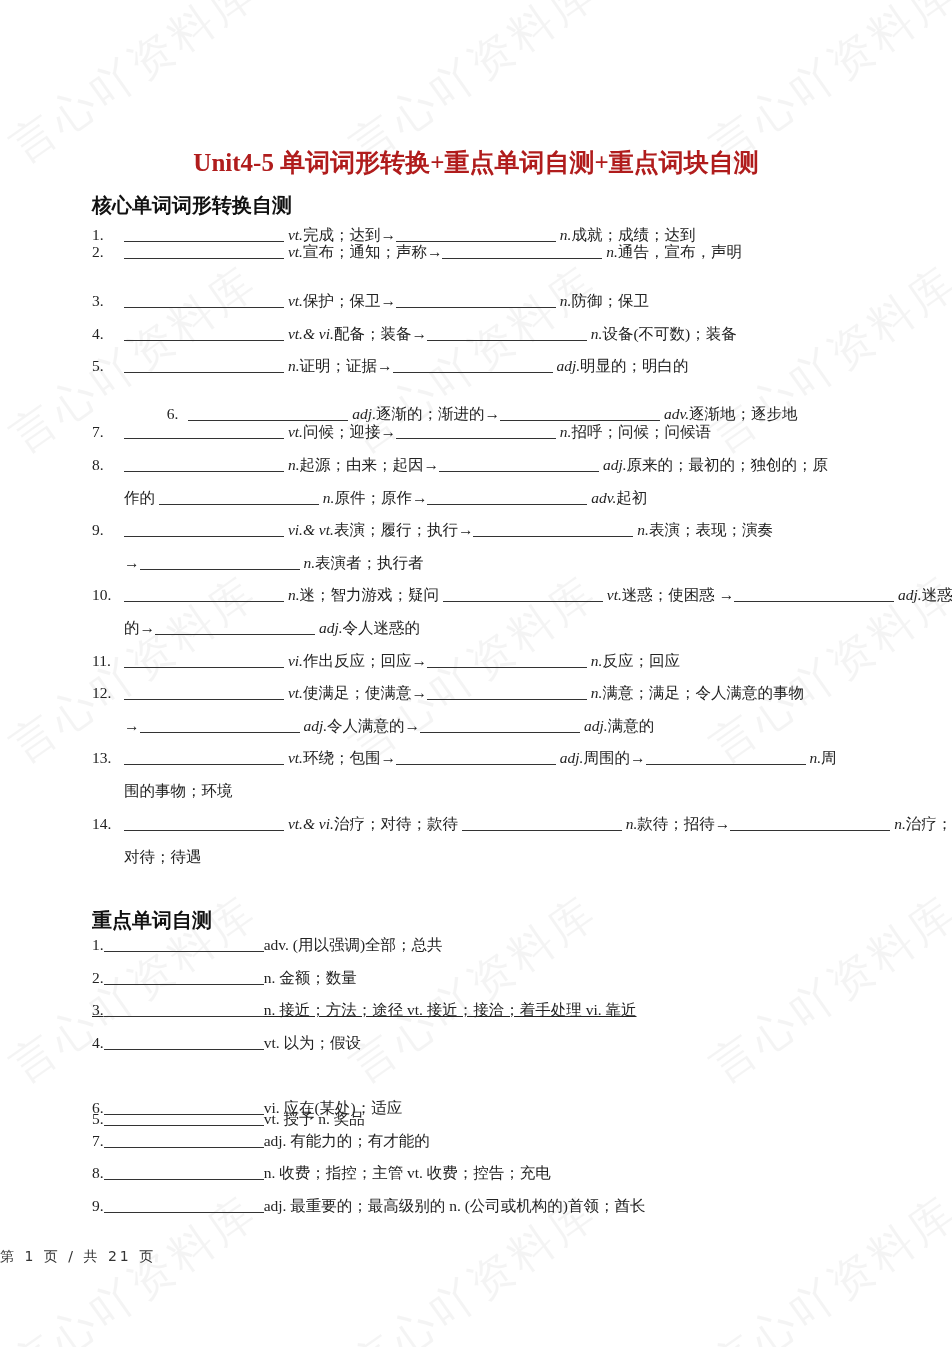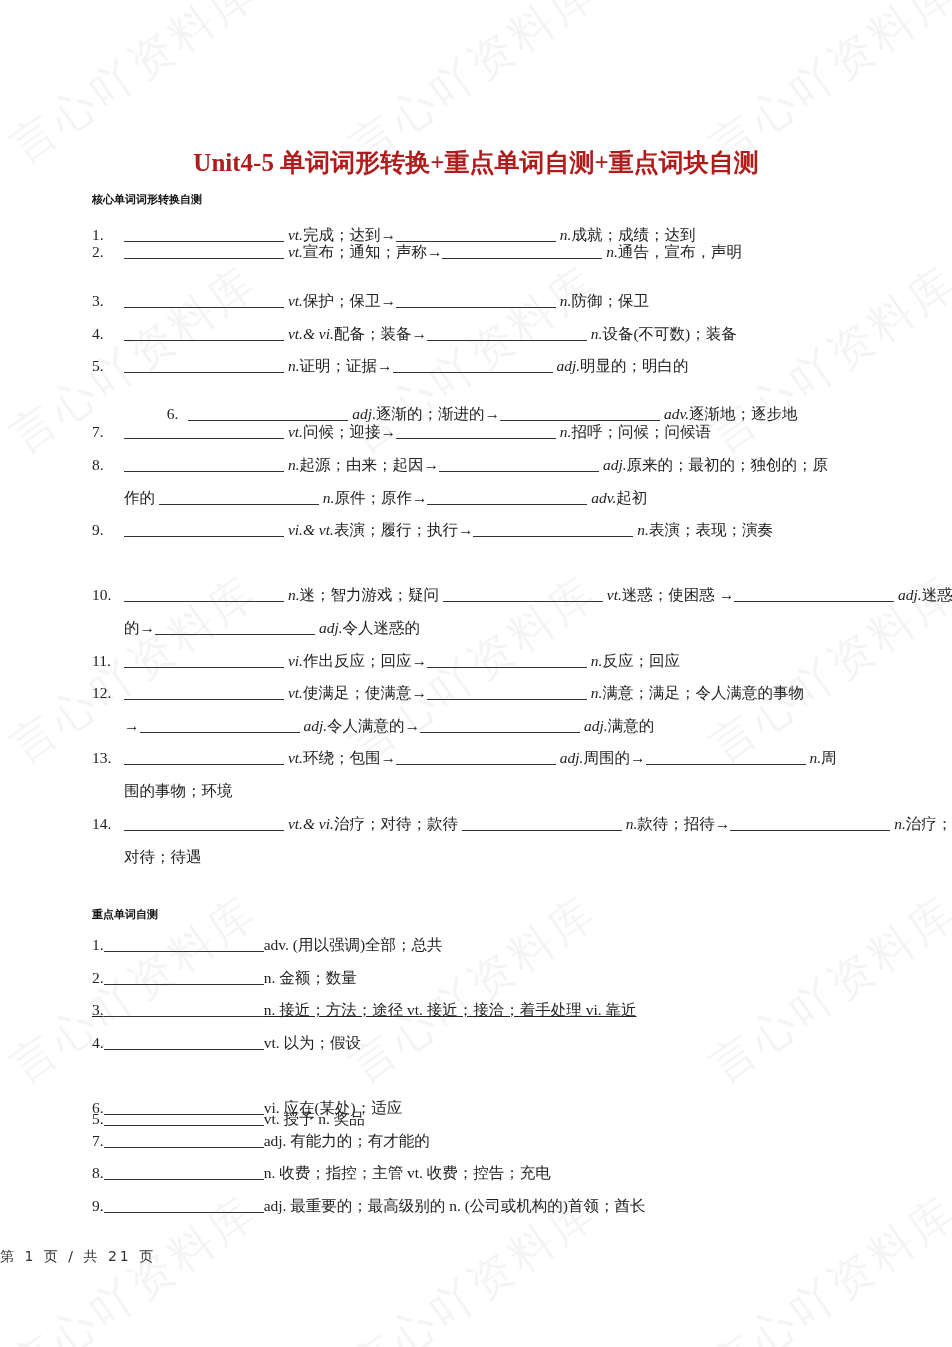--- a/index.html
+++ b/index.html
@@ -6,21 +6,21 @@
     body { width: 952px; height: 1347px; position: relative; overflow: hidden;
            font-family: "Liberation Serif", "DejaVu Serif", serif; color: #222; }
     .watermarks { position: absolute; inset: 0; pointer-events: none; z-index: 0; }
     .wm { position: absolute; font-family: "DejaVu Sans", sans-serif; font-size: 44px;
           color: rgba(0,0,0,0.045); transform: rotate(-35deg); white-space: nowrap; letter-spacing: 4px; }
     .page { position: absolute; left: 0; top: 0; width: 952px; height: 1347px; z-index: 1; }
     .title { position: absolute; top: 98px; left: 0; width: 952px; text-align: center;
              font-size: 25px; font-weight: bold; color: #111; letter-spacing: 0.5px; }
     .subtitle { position: absolute; top: 146px; left: 0; width: 952px; text-align: center;
                 font-size: 25px; font-weight: bold; color: #b01c1c; }
-    .section-head { position: absolute; left: 92px; font-size: 11px; font-weight: bold; color: #111; }
+    .section-head { position: absolute; left: 92px; font-size: 20px; font-weight: bold; color: #111; }
     .item { position: absolute; left: 92px; width: 770px; font-size: 15.5px; line-height: 32.8px; color: #222; }
     .item .num { display: inline-block; width: 32px; }
     .line { white-space: nowrap; }
     .blank { display: inline-block; width: 160px; border-bottom: 1px solid #333; height: 16px; vertical-align: -2px; }
     .pos { font-style: italic; }
     .indent { padding-left: 32px; }
     .kw-item { position: absolute; left: 92px; font-size: 15.5px; color: #222; white-space: nowrap; }
     .kw-item .blank { width: 160px; }
     .footer { position: absolute; top: 1248px; left: 0; width: 796px; text-align: left;
               font-family: "DejaVu Sans", sans-serif; font-size: 14px; color: #333; letter-spacing: 3px; }
@@ -71,20 +71,21 @@
       </div>
       <div class="item" style="top: 416px;">
         <div class="line"><span class="num">7.</span><span class="blank"></span> <span class="pos">vt.</span><span>问候；迎接→</span><span class="blank"></span> <span class="pos">n.</span><span>招呼；问候；问候语</span></div>
       </div>
       <div class="item" style="top: 449px;">
         <div class="line"><span class="num">8.</span><span class="blank"></span> <span class="pos">n.</span><span>起源；由来；起因→</span><span class="blank"></span> <span class="pos">adj.</span><span>原来的；最初的；独创的；原</span></div>
         <div class="line indent"><span>作的 </span><span class="blank"></span> <span class="pos">n.</span><span>原件；原作→</span><span class="blank"></span> <span class="pos">adv.</span><span>起初</span></div>
       </div>
       <div class="item" style="top: 514px;">
         <div class="line"><span class="num">9.</span><span class="blank"></span> <span class="pos">vi.&amp; vt.</span><span>表演；履行；执行→</span><span class="blank"></span> <span class="pos">n.</span><span>表演；表现；演奏</span></div>
+        <div class="line indent"><span>→</span><span class="blank"></span> <span class="pos">n.</span><span>表演者；执行者</span></div>
       </div>
       <div class="item" style="top: 579px;">
         <div class="line"><span class="num">10.</span><span class="blank"></span> <span class="pos">n.</span><span>迷；智力游戏；疑问 </span><span class="blank"></span> <span class="pos">vt.</span><span>迷惑；使困惑 →</span><span class="blank"></span> <span class="pos">adj.</span><span>迷惑不解</span></div>
         <div class="line indent"><span>的→</span><span class="blank"></span> <span class="pos">adj.</span><span>令人迷惑的</span></div>
       </div>
       <div class="item" style="top: 645px;">
         <div class="line"><span class="num">11.</span><span class="blank"></span> <span class="pos">vi.</span><span>作出反应；回应→</span><span class="blank"></span> <span class="pos">n.</span><span>反应；回应</span></div>
       </div>
       <div class="item" style="top: 677px;">
         <div class="line"><span class="num">12.</span><span class="blank"></span> <span class="pos">vt.</span><span>使满足；使满意→</span><span class="blank"></span> <span class="pos">n.</span><span>满意；满足；令人满意的事物</span></div>

